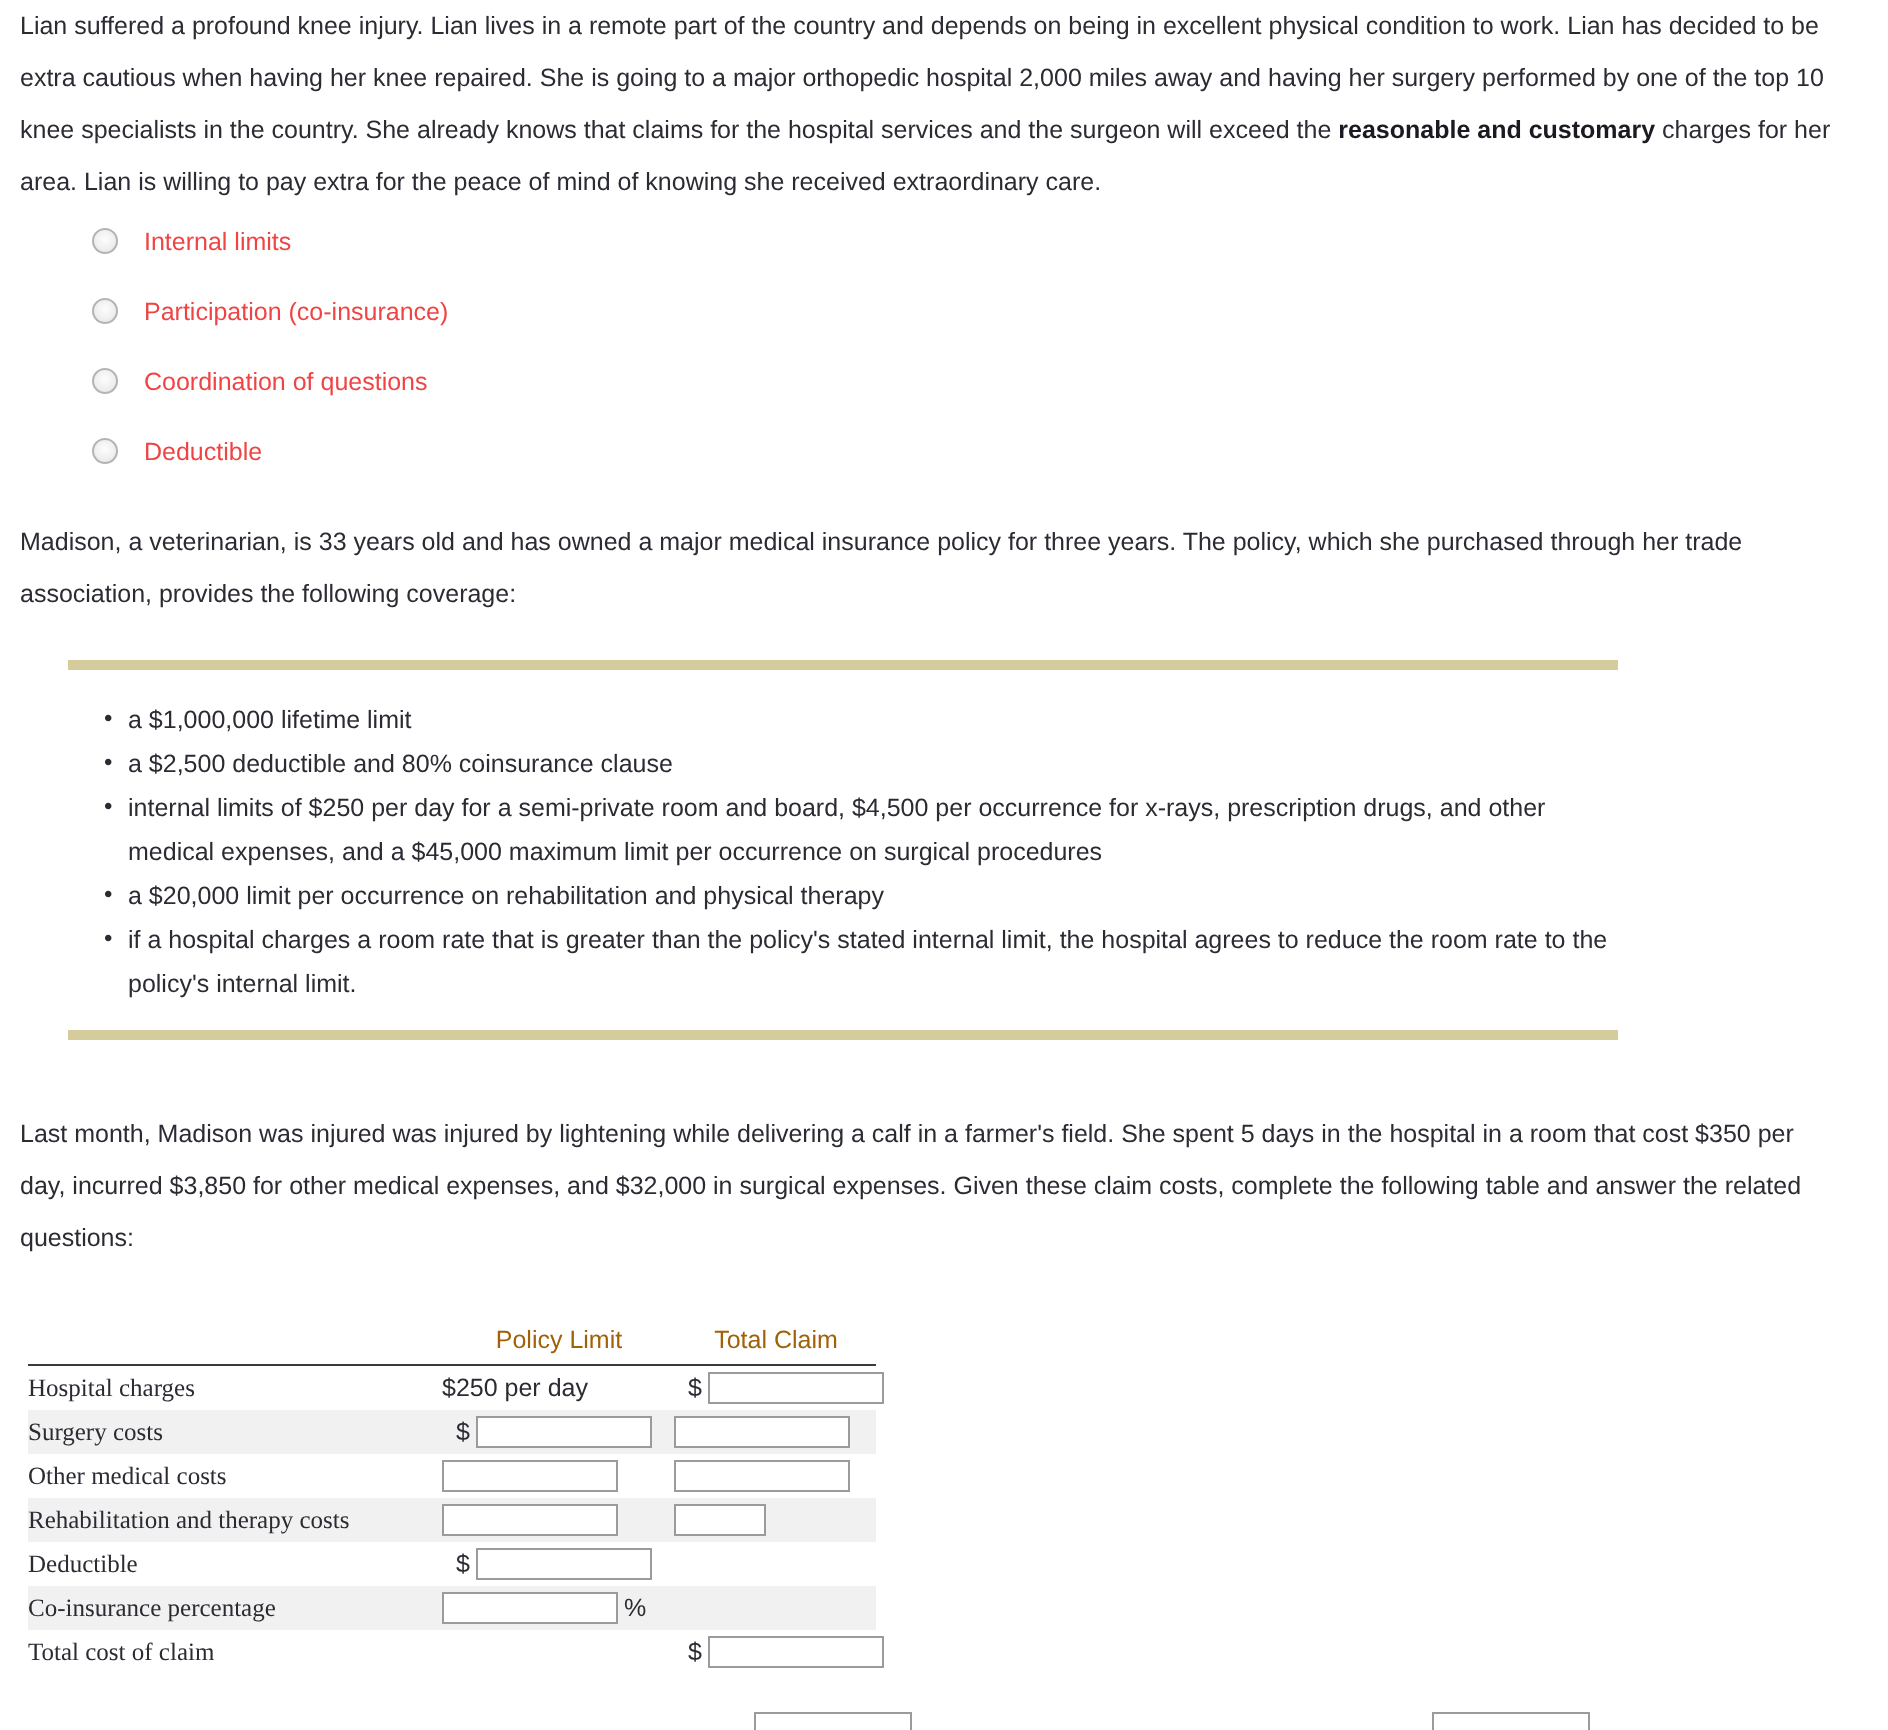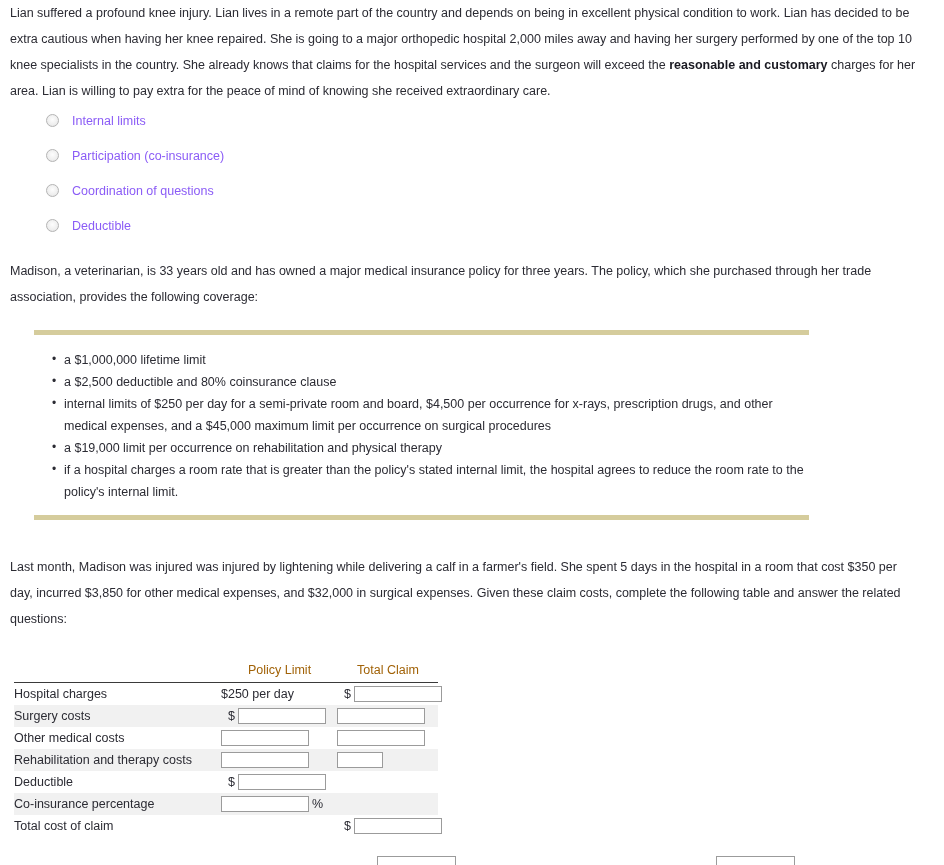--- a/index.html
+++ b/index.html
@@ -59,21 +59,21 @@
     height: 13px;
     border-radius: 50%;
     border: 1px solid #b4b4b4;
     background: radial-gradient(circle at 50% 42%, #fdfdfd 0%, #eeeeee 62%, #dcdcdc 100%);
     box-sizing: border-box;
     flex: 0 0 auto;
   }
   .choice-label {
     margin-left: 13px;
     font-size: 12.5px;
-    color: #8b5cf6;
+    color: #ef4444;
     line-height: 14px;
   }
 
   
   #policy-intro-para {
     position: absolute;
     top: 258px;
     left: 0;
     width: 920px;
   }
@@ -151,21 +151,21 @@
 
   table.claim-table td {
     font-size: 12.5px;
     color: #2b2b33;
     padding: 0;
     height: 22px;
     vertical-align: middle;
     white-space: nowrap;
   }
   table.claim-table tr.shaded td { background: #f1f1f1; }
-  td.label-cell { padding-left: 8px; }
+  td.label-cell { padding-left: 8px; font-family: Liberation Serif, serif; }
   td.policy-cell, td.claim-cell { padding-left: 1px; }
 
   .money-prefix {
     display: inline-block;
     color: #2b2b33;
     font-size: 12.5px;
     padding-right: 3px;
   }
   .pct-suffix {
     display: inline-block;
@@ -248,21 +248,21 @@
   </div>
 
   <p class="para" id="policy-intro-para">Madison, a veterinarian, is 33 years old and has owned a major medical insurance policy for three years. The policy, which she purchased through her trade association, provides the following coverage:</p>
 
   <div class="coverage-box">
     <div class="rule"></div>
     <ul class="coverage-list">
       <li>a $1,000,000 lifetime limit</li>
       <li>a $2,500 deductible and 80% coinsurance clause</li>
       <li>internal limits of $250 per day for a semi-private room and board, $4,500 per occurrence for x-rays, prescription drugs, and other medical expenses, and a $45,000 maximum limit per occurrence on surgical procedures</li>
-      <li>a $19,000 limit per occurrence on rehabilitation and physical therapy</li>
+      <li>a $20,000 limit per occurrence on rehabilitation and physical therapy</li>
       <li>if a hospital charges a room rate that is greater than the policy's stated internal limit, the hospital agrees to reduce the room rate to the policy's internal limit.</li>
     </ul>
     <div class="rule"></div>
   </div>
 
   <p class="para" id="claim-para">Last month, Madison was injured was injured by lightening while delivering a calf in a farmer's field. She spent 5 days in the hospital in a room that cost $350 per day, incurred $3,850 for other medical expenses, and $32,000 in surgical expenses. Given these claim costs, complete the following table and answer the related questions:</p>
 
   <div class="claim-table-wrap">
     <table class="claim-table">
       <colgroup>

